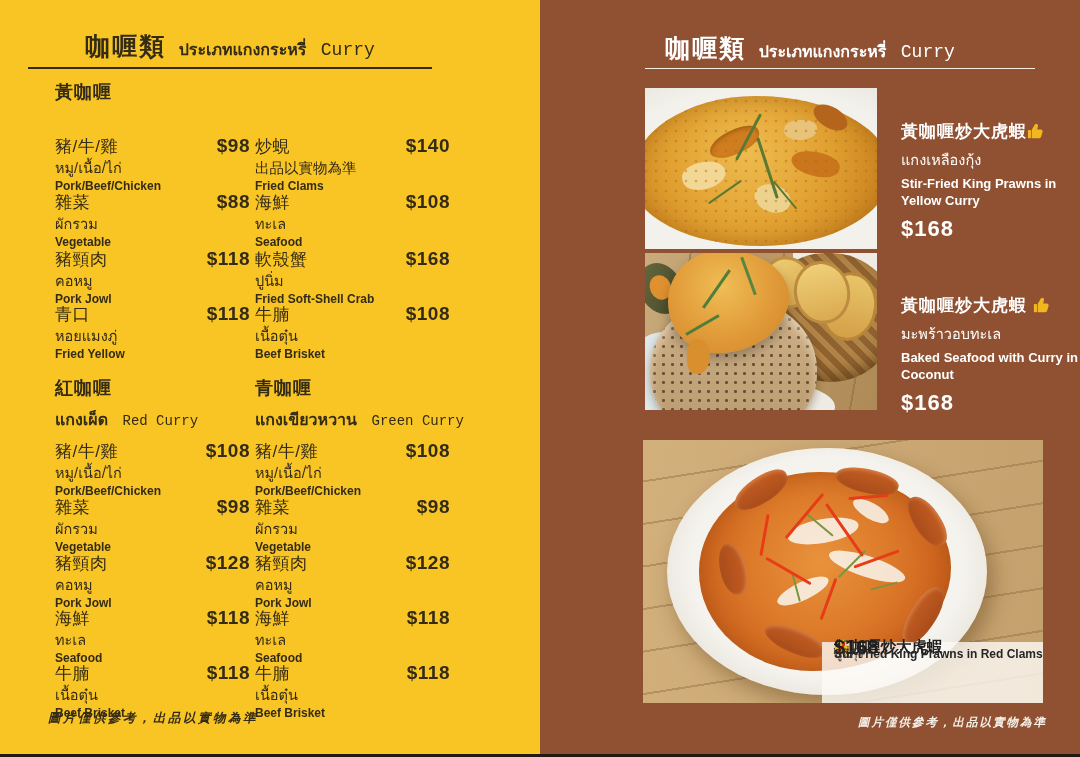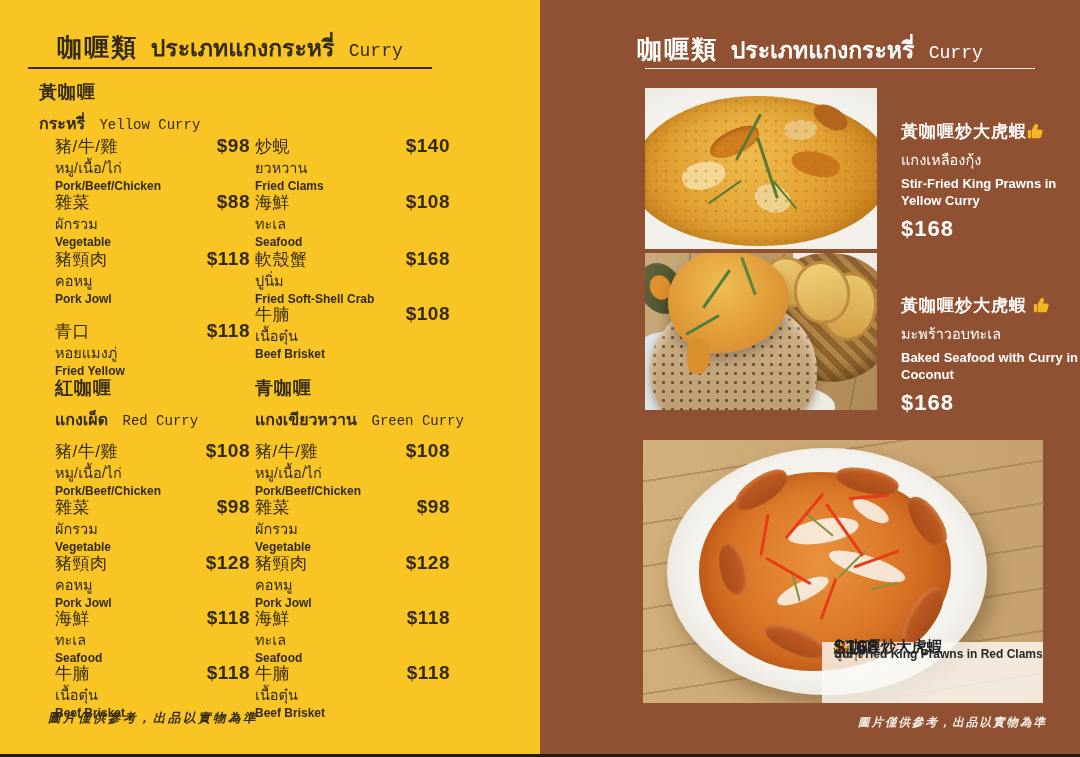--- a/index.html
+++ b/index.html
@@ -8,21 +8,21 @@
 
   .page { position:absolute; top:0; height:757px; }
   .page-left  { left:0; width:540px; background:#F9C525; color:#342B15; }
   .page-right { left:540px; width:540px; background:#8F5132; color:#FFFFFF; }
 
   
   .hdr { position:absolute; width:460px; text-align:center; white-space:nowrap; }
   .lp-hdr { left:0; top:30px; }
   .rp-hdr { left:30px; top:32px; width:480px; }
   .hzh { font-size:25px; font-weight:bold; letter-spacing:2px; }
-  .hth { font-size:23px; font-weight:bold; margin-left:8px; }
+  .hth { font-size:16px; font-weight:bold; margin-left:8px; }
   .hen { font-family:"Liberation Mono", monospace; font-size:18px; margin-left:10px; }
   .lp-rule { position:absolute; left:28px; top:67px; width:404px; height:2px; background:#342B15; }
   .rp-rule { position:absolute; left:105px; top:68px; width:390px; height:1px; background:#F5ECE2; }
 
   
   .sec-hdr { position:absolute; width:200px; }
   .sh-zh { font-size:18px; font-weight:bold; letter-spacing:1px; }
   .sh-sub { margin-top:7px; white-space:nowrap; }
   .sh-th { font-size:16px; font-weight:bold; }
   .sh-en { font-family:"Liberation Mono", monospace; font-size:14px; margin-left:10px; }
@@ -152,26 +152,22 @@
 <body>
 
 <section class="page page-left">
   <div class="hdr lp-hdr">
     <span class="hzh">咖喱類</span>
     <span class="hth">ประเภทแกงกระหรี่</span>
     <span class="hen">Curry</span>
   </div>
   <div class="lp-rule"></div>
 
-  <div class="sec-hdr" style="left:39px; top:80px;">
+  <div class="sec-hdr" style="left:55px; top:80px;">
     <div class="sh-zh">黃咖喱</div>
-    <div class="sh-sub">
-      <span class="sh-th">กระหรี่</span>
-      <span class="sh-en">Yellow Curry</span>
-    </div>
   </div>
 
   <div class="col" style="left:55px; top:136px;">
     <div class="mi" style="top:0">
       <span class="mi-zh">豬/牛/雞</span>
       <span class="mi-price">$98</span>
       <div class="mi-th">หมู/เนื้อ/ไก่</div>
       <div class="mi-en">Pork/Beef/Chicken</div>
     </div>
     <div class="mi" style="top:56px">
@@ -179,33 +175,33 @@
       <span class="mi-price">$88</span>
       <div class="mi-th">ผักรวม</div>
       <div class="mi-en">Vegetable</div>
     </div>
     <div class="mi" style="top:113px">
       <span class="mi-zh">豬頸肉</span>
       <span class="mi-price">$118</span>
       <div class="mi-th">คอหมู</div>
       <div class="mi-en">Pork Jowl</div>
     </div>
-    <div class="mi" style="top:185px">
+    <div class="mi" style="top:168px">
       <span class="mi-zh">青口</span>
       <span class="mi-price">$118</span>
       <div class="mi-th">หอยแมงภู่</div>
       <div class="mi-en">Fried Yellow</div>
     </div>
   </div>
 
   <div class="col" style="left:255px; top:136px;">
     <div class="mi" style="top:0">
       <span class="mi-zh">炒蜆</span>
       <span class="mi-price">$140</span>
-      <div class="mi-th">ยวหวาน</div>
+      <div class="mi-th">出品以實物為準</div>
       <div class="mi-en">Fried Clams</div>
     </div>
     <div class="mi" style="top:56px">
       <span class="mi-zh">海鮮</span>
       <span class="mi-price">$108</span>
       <div class="mi-th">ทะเล</div>
       <div class="mi-en">Seafood</div>
     </div>
     <div class="mi" style="top:113px">
       <span class="mi-zh">軟殼蟹</span>

